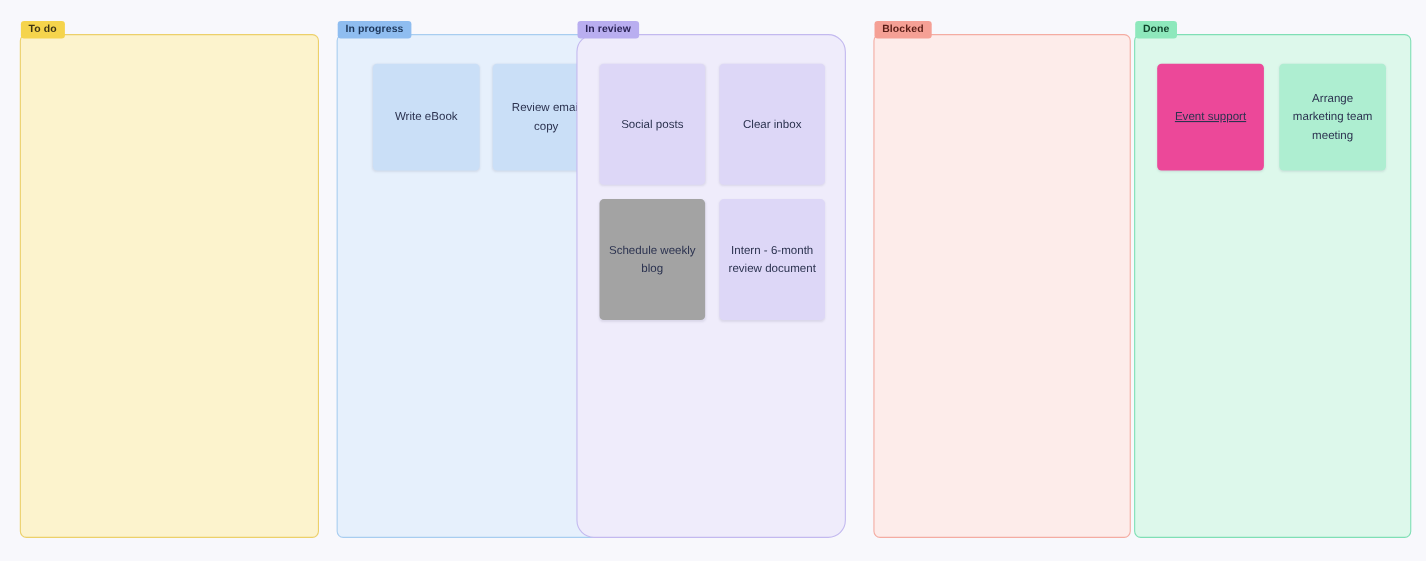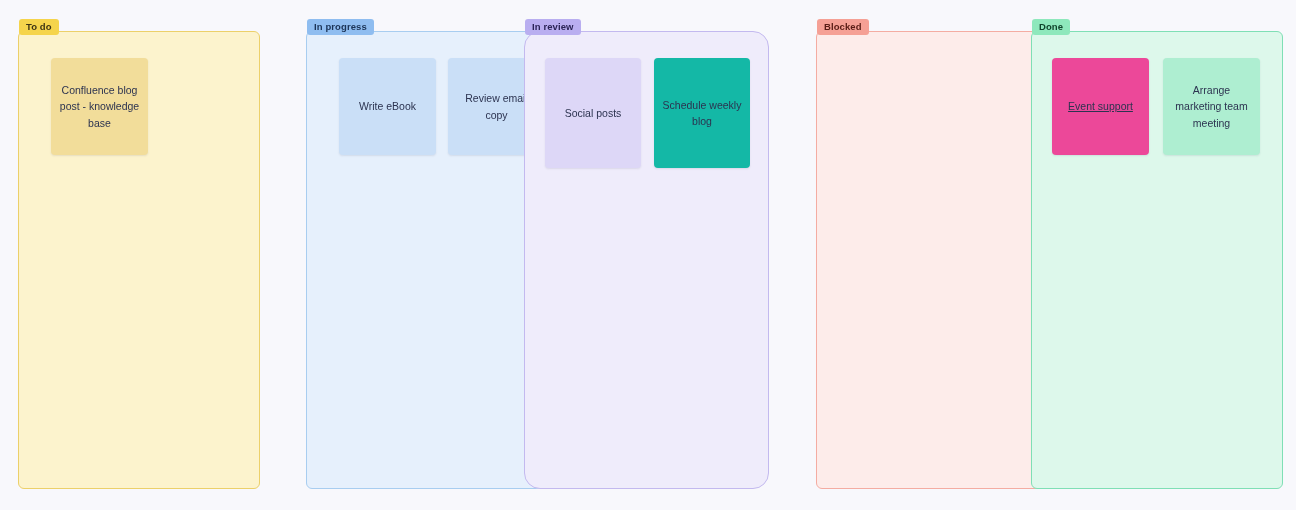--- a/index.html
+++ b/index.html
@@ -65,60 +65,59 @@
     text-align: center;
     font-size: 10.5px;
     line-height: 16.5px;
     color: #2c3350;
     padding: 0 6px;
     box-sizing: border-box;
     box-shadow: 0 1px 2px rgba(40,40,80,0.10);
   }
 
   
-  #col-todo      { left: 18px;   width: 242px; }
+  #col-todo      { left: 18px;   width: 272px; }
   #col-inprog    { left: 270px;  width: 242px; }
   #col-inreview  { left: 524px;  width: 245px; border-radius: 16px; }
-  #col-blocked   { left: 816px;  width: 234px; }
+  #col-blocked   { left: 794px;  width: 234px; }
   #col-done      { left: 1031px; width: 252px; }
 
   #col-todo .cards,
   #col-inprog .cards,
   #col-blocked .cards { padding-left: 32px; column-gap: 12px; }
   #col-inreview .cards { padding-left: 20px; column-gap: 13px; row-gap: 13px; }
   #col-done .cards     { padding-left: 20px; column-gap: 14px; }
 
   #col-inreview .card { width: 96px; height: 110px; }
   #col-done .card     { width: 97px; height: 97px; }
 </style>
 </head>
 <body style="background: rgb(248, 248, 252);">
 
 <div class="board">
 
   <div class="column" id="col-todo" style="background: rgb(252, 243, 205); border-color: rgb(236, 208, 106);">
     <div class="column-label" style="background: rgb(245, 212, 76); color: rgb(61, 52, 20);">To do</div>
-    <div class="cards">
-      <div class="card" style="background: rgb(242, 221, 154);">Confluence blog post - knowledge base</div>
-    </div>
   </div>
 
   <div class="column" id="col-inprog" style="background: rgb(230, 240, 252); border-color: rgb(168, 205, 240); margin-left: 36px;">
     <div class="column-label" style="background: rgb(143, 189, 240); color: rgb(27, 52, 87);">In progress</div>
     <div class="cards">
       <div class="card" style="background: rgb(202, 223, 247);">Write eBook</div>
       <div class="card" style="background: rgb(202, 223, 247); text-align: center;">Review email copy</div>
     </div>
   </div>
 
   <div class="column" id="col-inreview" style="background: rgb(239, 236, 251); border-color: rgb(195, 185, 239);">
     <div class="column-label" style="background: rgb(185, 174, 240); color: rgb(43, 36, 87);">In review</div>
     <div class="cards">
       <div class="card" style="background: rgb(221, 215, 247);">Social posts</div>
-      <div class="card" style="background: #14b8a6; text-align: center;">Schedule weekly blog</div>
+      <div class="card" style="background: rgb(221, 215, 247);">Clear inbox</div>
+      <div class="card" style="background: #a3a3a3; text-align: center;">Schedule weekly blog</div>
+      <div class="card" style="background: rgb(221, 215, 247);">Intern - 6-month review document</div>
     </div>
   </div>
 
   <div class="column" id="col-blocked" style="background: rgb(253, 236, 234); border-color: rgb(244, 172, 162);">
     <div class="column-label" style="background: rgb(245, 160, 149); color: rgb(90, 29, 22);">Blocked</div>
   </div>
 
   <div class="column" id="col-done" style="background: rgb(221, 248, 235); border-color: rgb(127, 223, 181);">
     <div class="column-label" style="background: rgb(142, 232, 188); color: rgb(16, 68, 44);">Done</div>
     <div class="cards">

